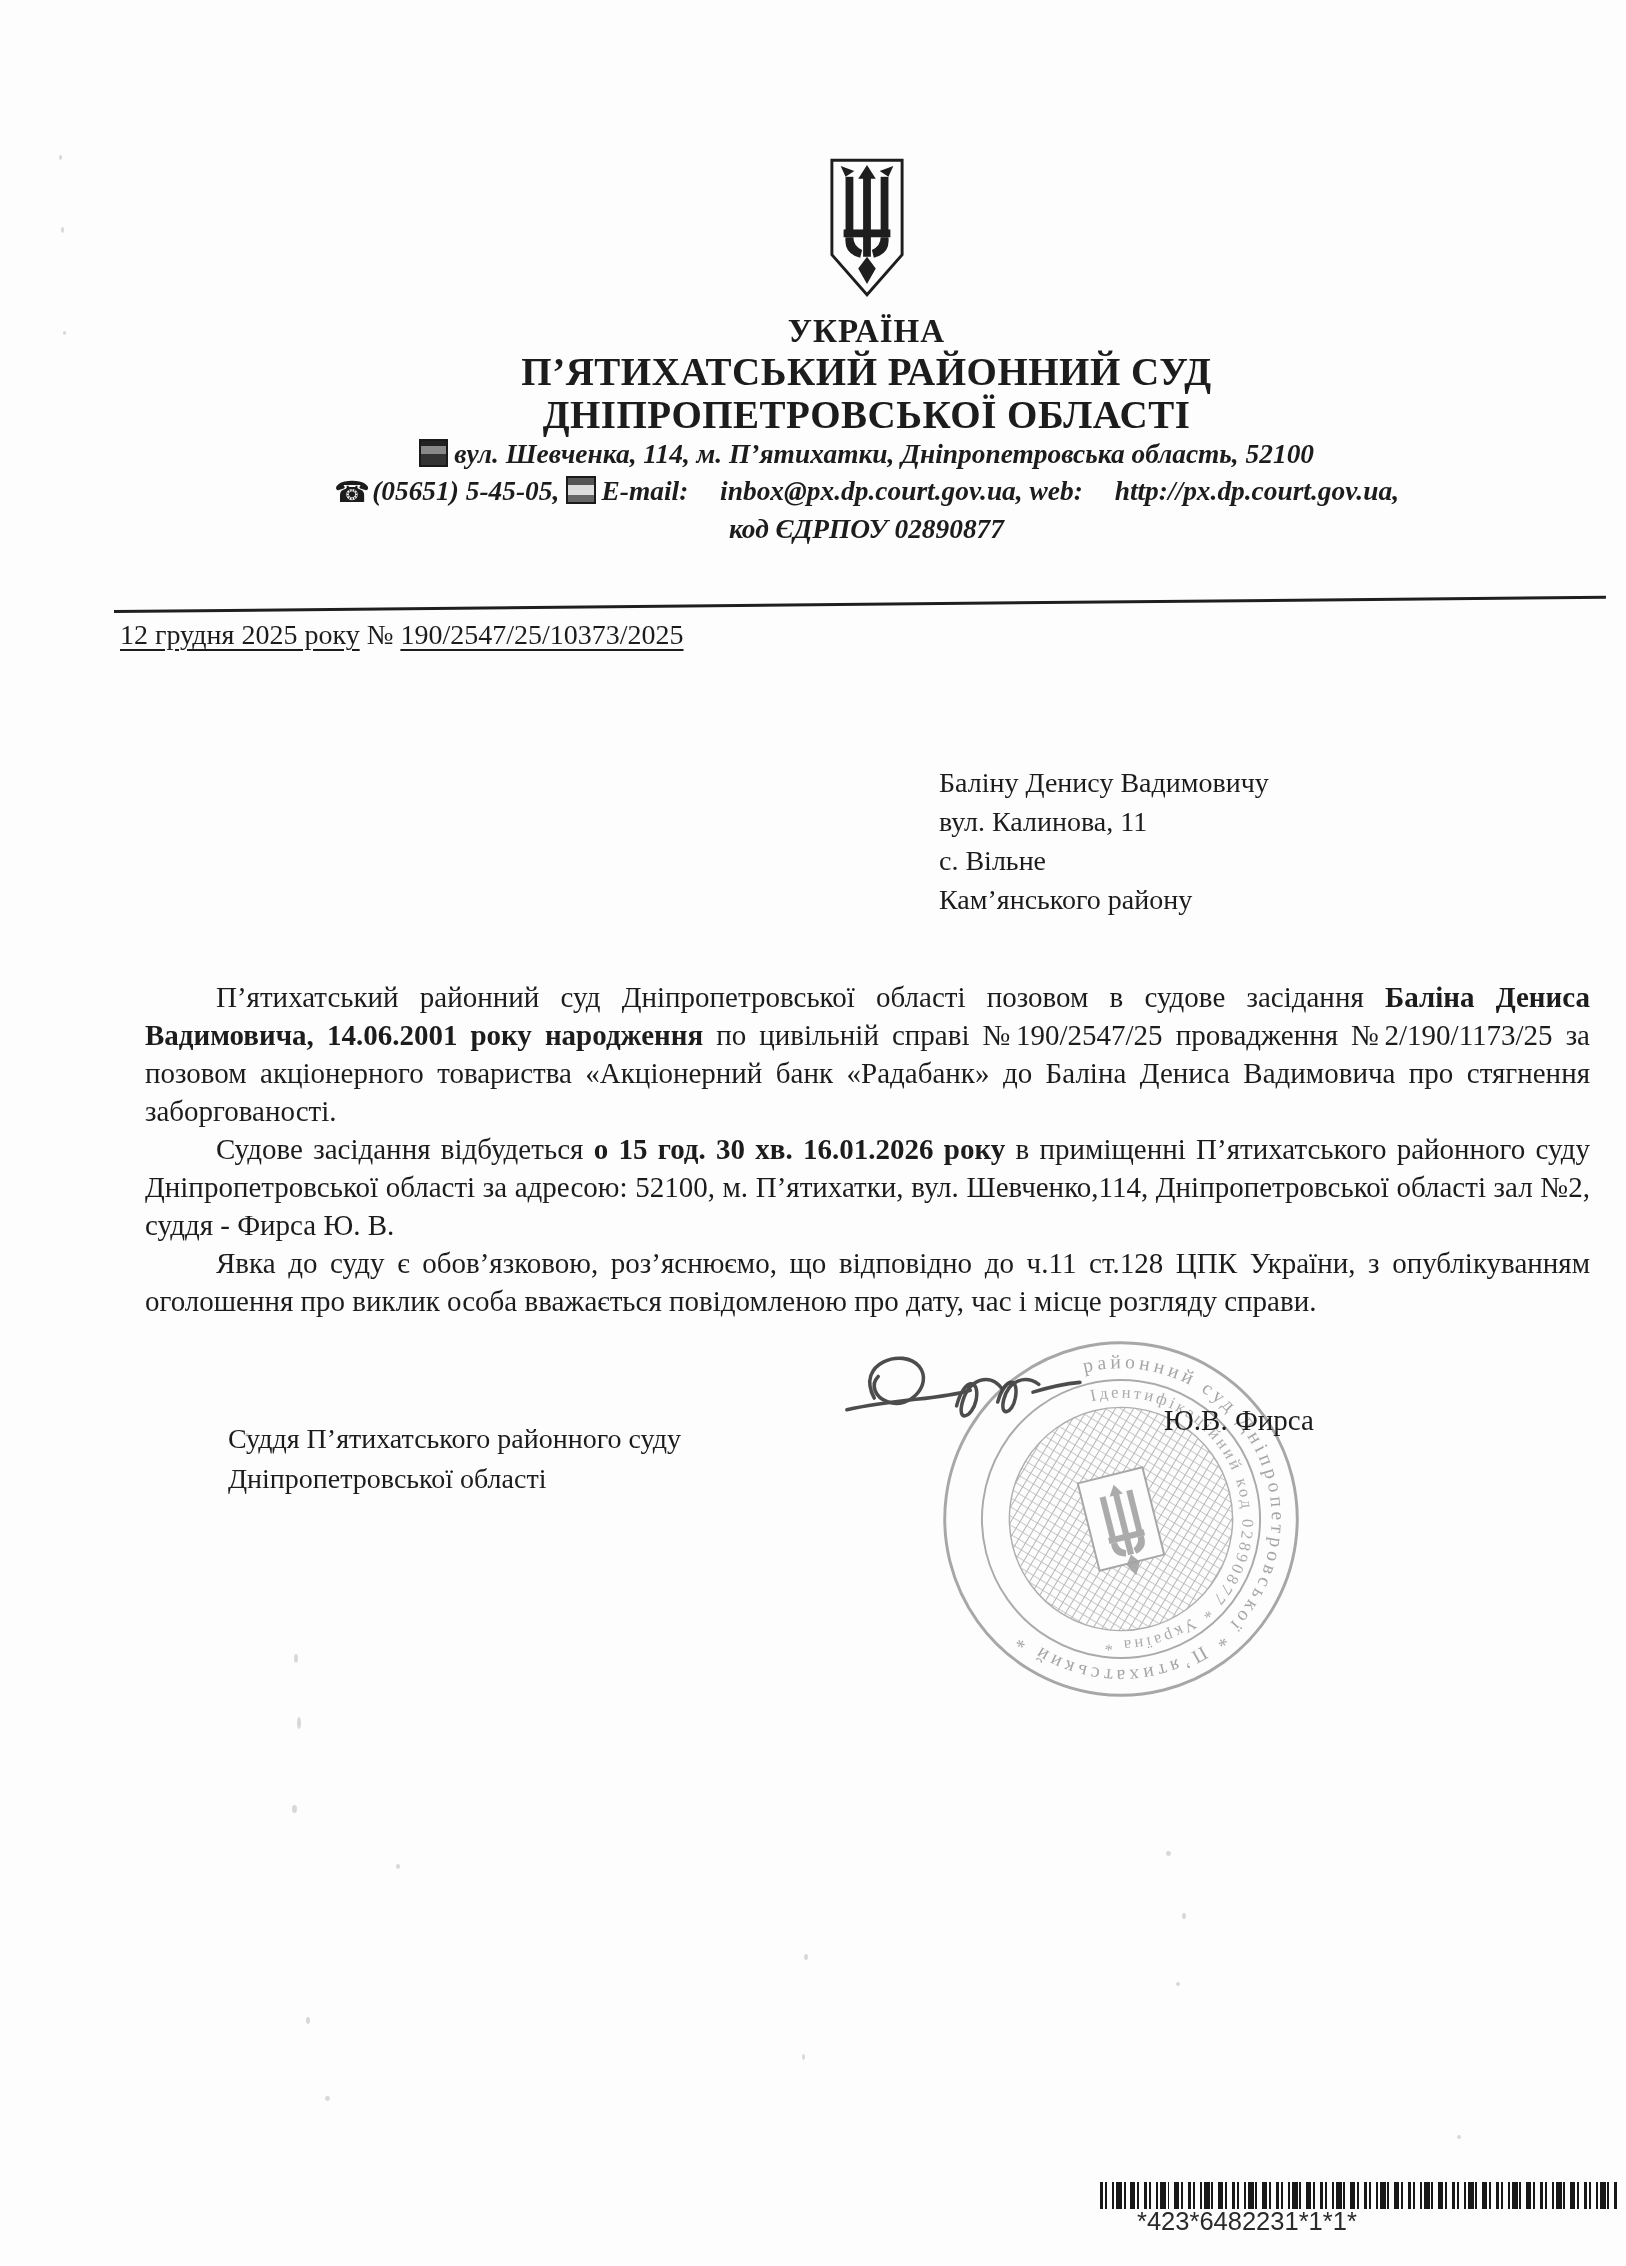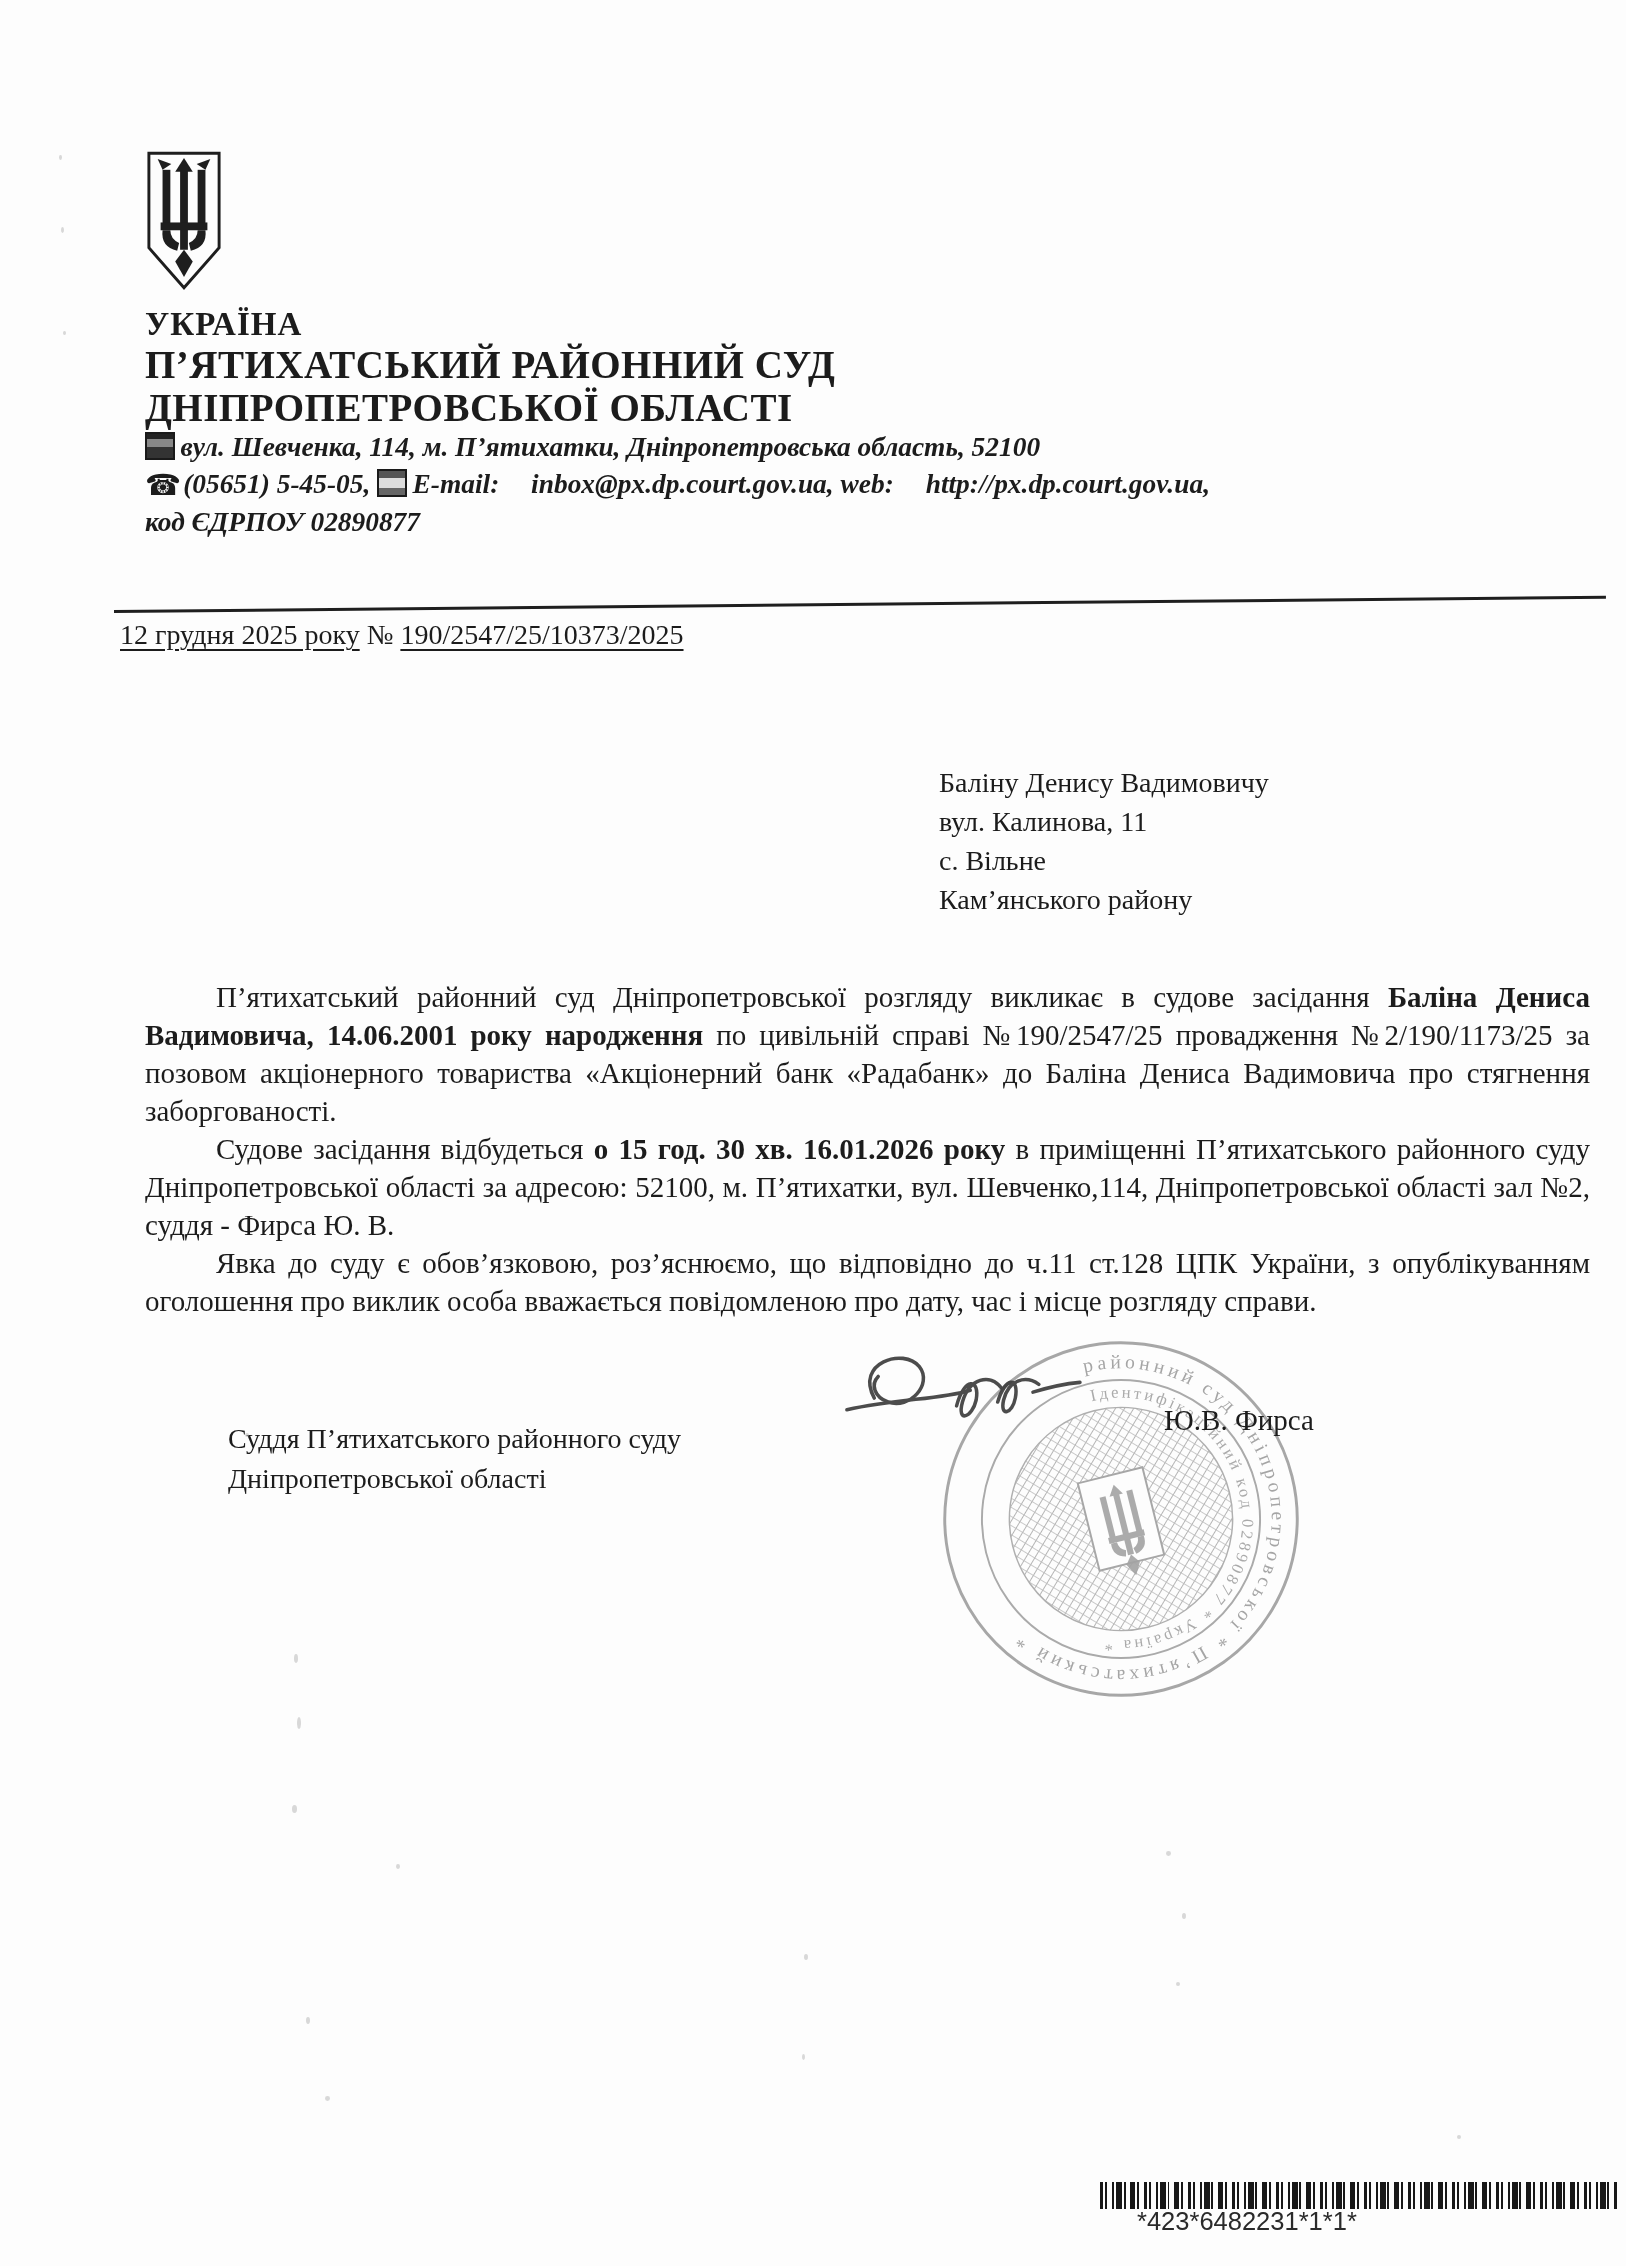--- a/index.html
+++ b/index.html
@@ -1,21 +1,21 @@
 <!DOCTYPE html>
 <html><head>
 <meta charset="utf-8">
 <style>
   html,body{margin:0;padding:0;background:#ffffff;}
   .page{
     position:relative;width:1626px;height:2266px;background:#fdfdfd;overflow:hidden;
     font-family:"Liberation Serif","DejaVu Serif",serif;color:#1c1c1c;
   }
   
-  .header{position:absolute;left:145px;top:150px;width:1443px;text-align:left;}
+  .header{position:absolute;left:145px;top:157px;width:1443px;text-align:center;}
   .emblem{display:inline-block;}
   .country{margin-top:9.8px;font-size:33px;font-weight:bold;letter-spacing:1px;}
   .court-line{font-size:39px;font-weight:bold;letter-spacing:0.5px;line-height:43px;}
   .addr{font-size:27.4px;font-weight:bold;font-style:italic;line-height:37px;}
   .addr .u{text-underline-offset:3.9px;margin-left:25px;}
   .mini-box{display:inline-block;vertical-align:-3.9px;width:25.5px;height:23.5px;margin-right:5.9px;
     background:linear-gradient(180deg,#222 0 20%,#888 20% 55%,#333 55% 100%);border:2px solid #1a1a1a;}
   .mini-box.mail{background:linear-gradient(180deg,#555 0 30%,#ddd 30% 70%,#666 70% 100%);}
   .phone-glyph{font-family:"DejaVu Sans",sans-serif;font-style:normal;font-size:29px;vertical-align:-2px;margin-right:2px;}
   
@@ -93,21 +93,21 @@
   </div>
 
   <div class="recipient">
     <div>Баліну Денису Вадимовичу</div>
     <div>вул. Калинова, 11</div>
     <div>с. Вільне</div>
     <div>Кам’янського району</div>
   </div>
 
   <div class="bodytext">
-    <p><span>П’ятихатський районний суд Дніпропетровської розгляду викликає в судове засідання </span><b>Баліна Дениса Вадимовича, 14.06.2001 року народження</b><span>  по цивільній справі №190/2547/25 провадження №2/190/1173/25 за позовом акціонерного товариства «Акціонерний банк «Радабанк» до Баліна Дениса Вадимовича про стягнення заборгованості.</span></p>
+    <p><span>П’ятихатський районний суд Дніпропетровської області позовом в судове засідання </span><b>Баліна Дениса Вадимовича, 14.06.2001 року народження</b><span>  по цивільній справі №190/2547/25 провадження №2/190/1173/25 за позовом акціонерного товариства «Акціонерний банк «Радабанк» до Баліна Дениса Вадимовича про стягнення заборгованості.</span></p>
     <p><span>Судове засідання відбудеться </span><b>о 15 год. 30 хв. 16.01.2026 року</b><span> в приміщенні  П’ятихатського районного суду Дніпропетровської області за адресою: 52100, м. П’ятихатки, вул. Шевченко,114, Дніпропетровської області зал №2, суддя - Фирса Ю. В.</span></p>
     <p>Явка до суду є обов’язковою, роз’яснюємо, що відповідно до ч.11 ст.128 ЦПК України, з опублікуванням  оголошення про виклик особа вважається повідомленою про дату, час і місце розгляду справи.</p>
   </div>
 
   <div class="role">
     <div>Суддя П’ятихатського районного суду</div>
     <div>Дніпропетровської області</div>
   </div>
 
   <div class="stamp">

